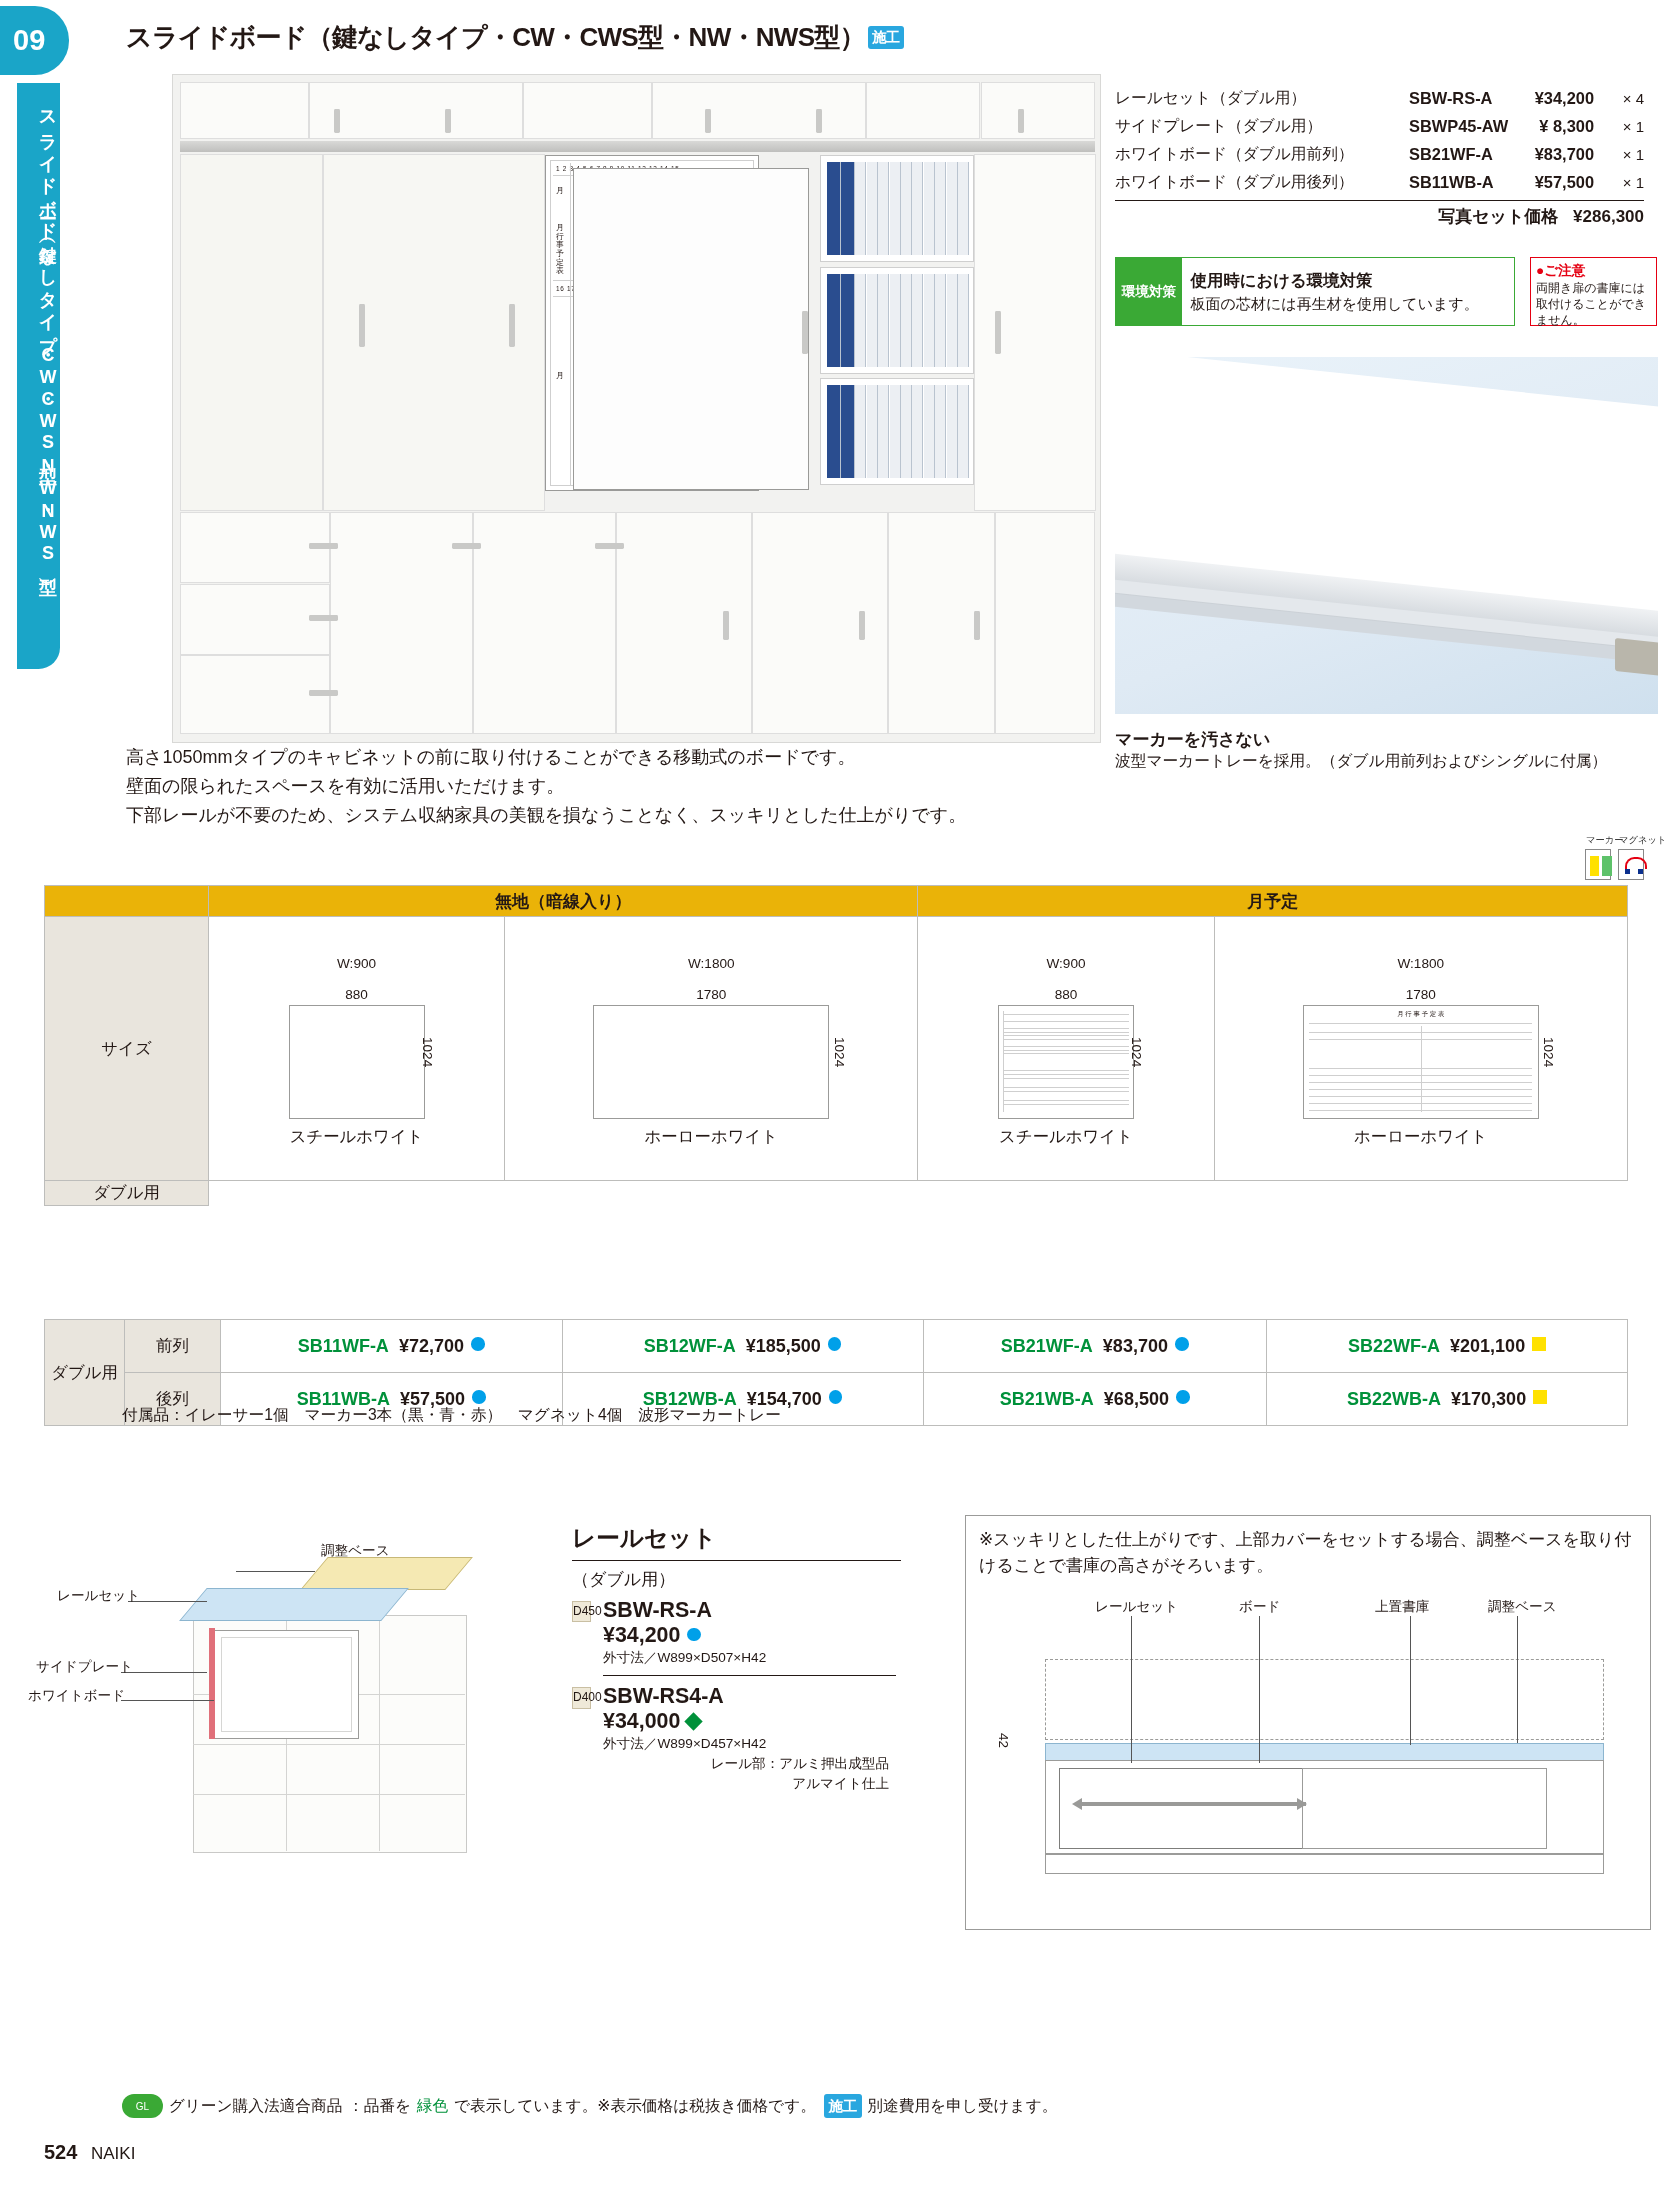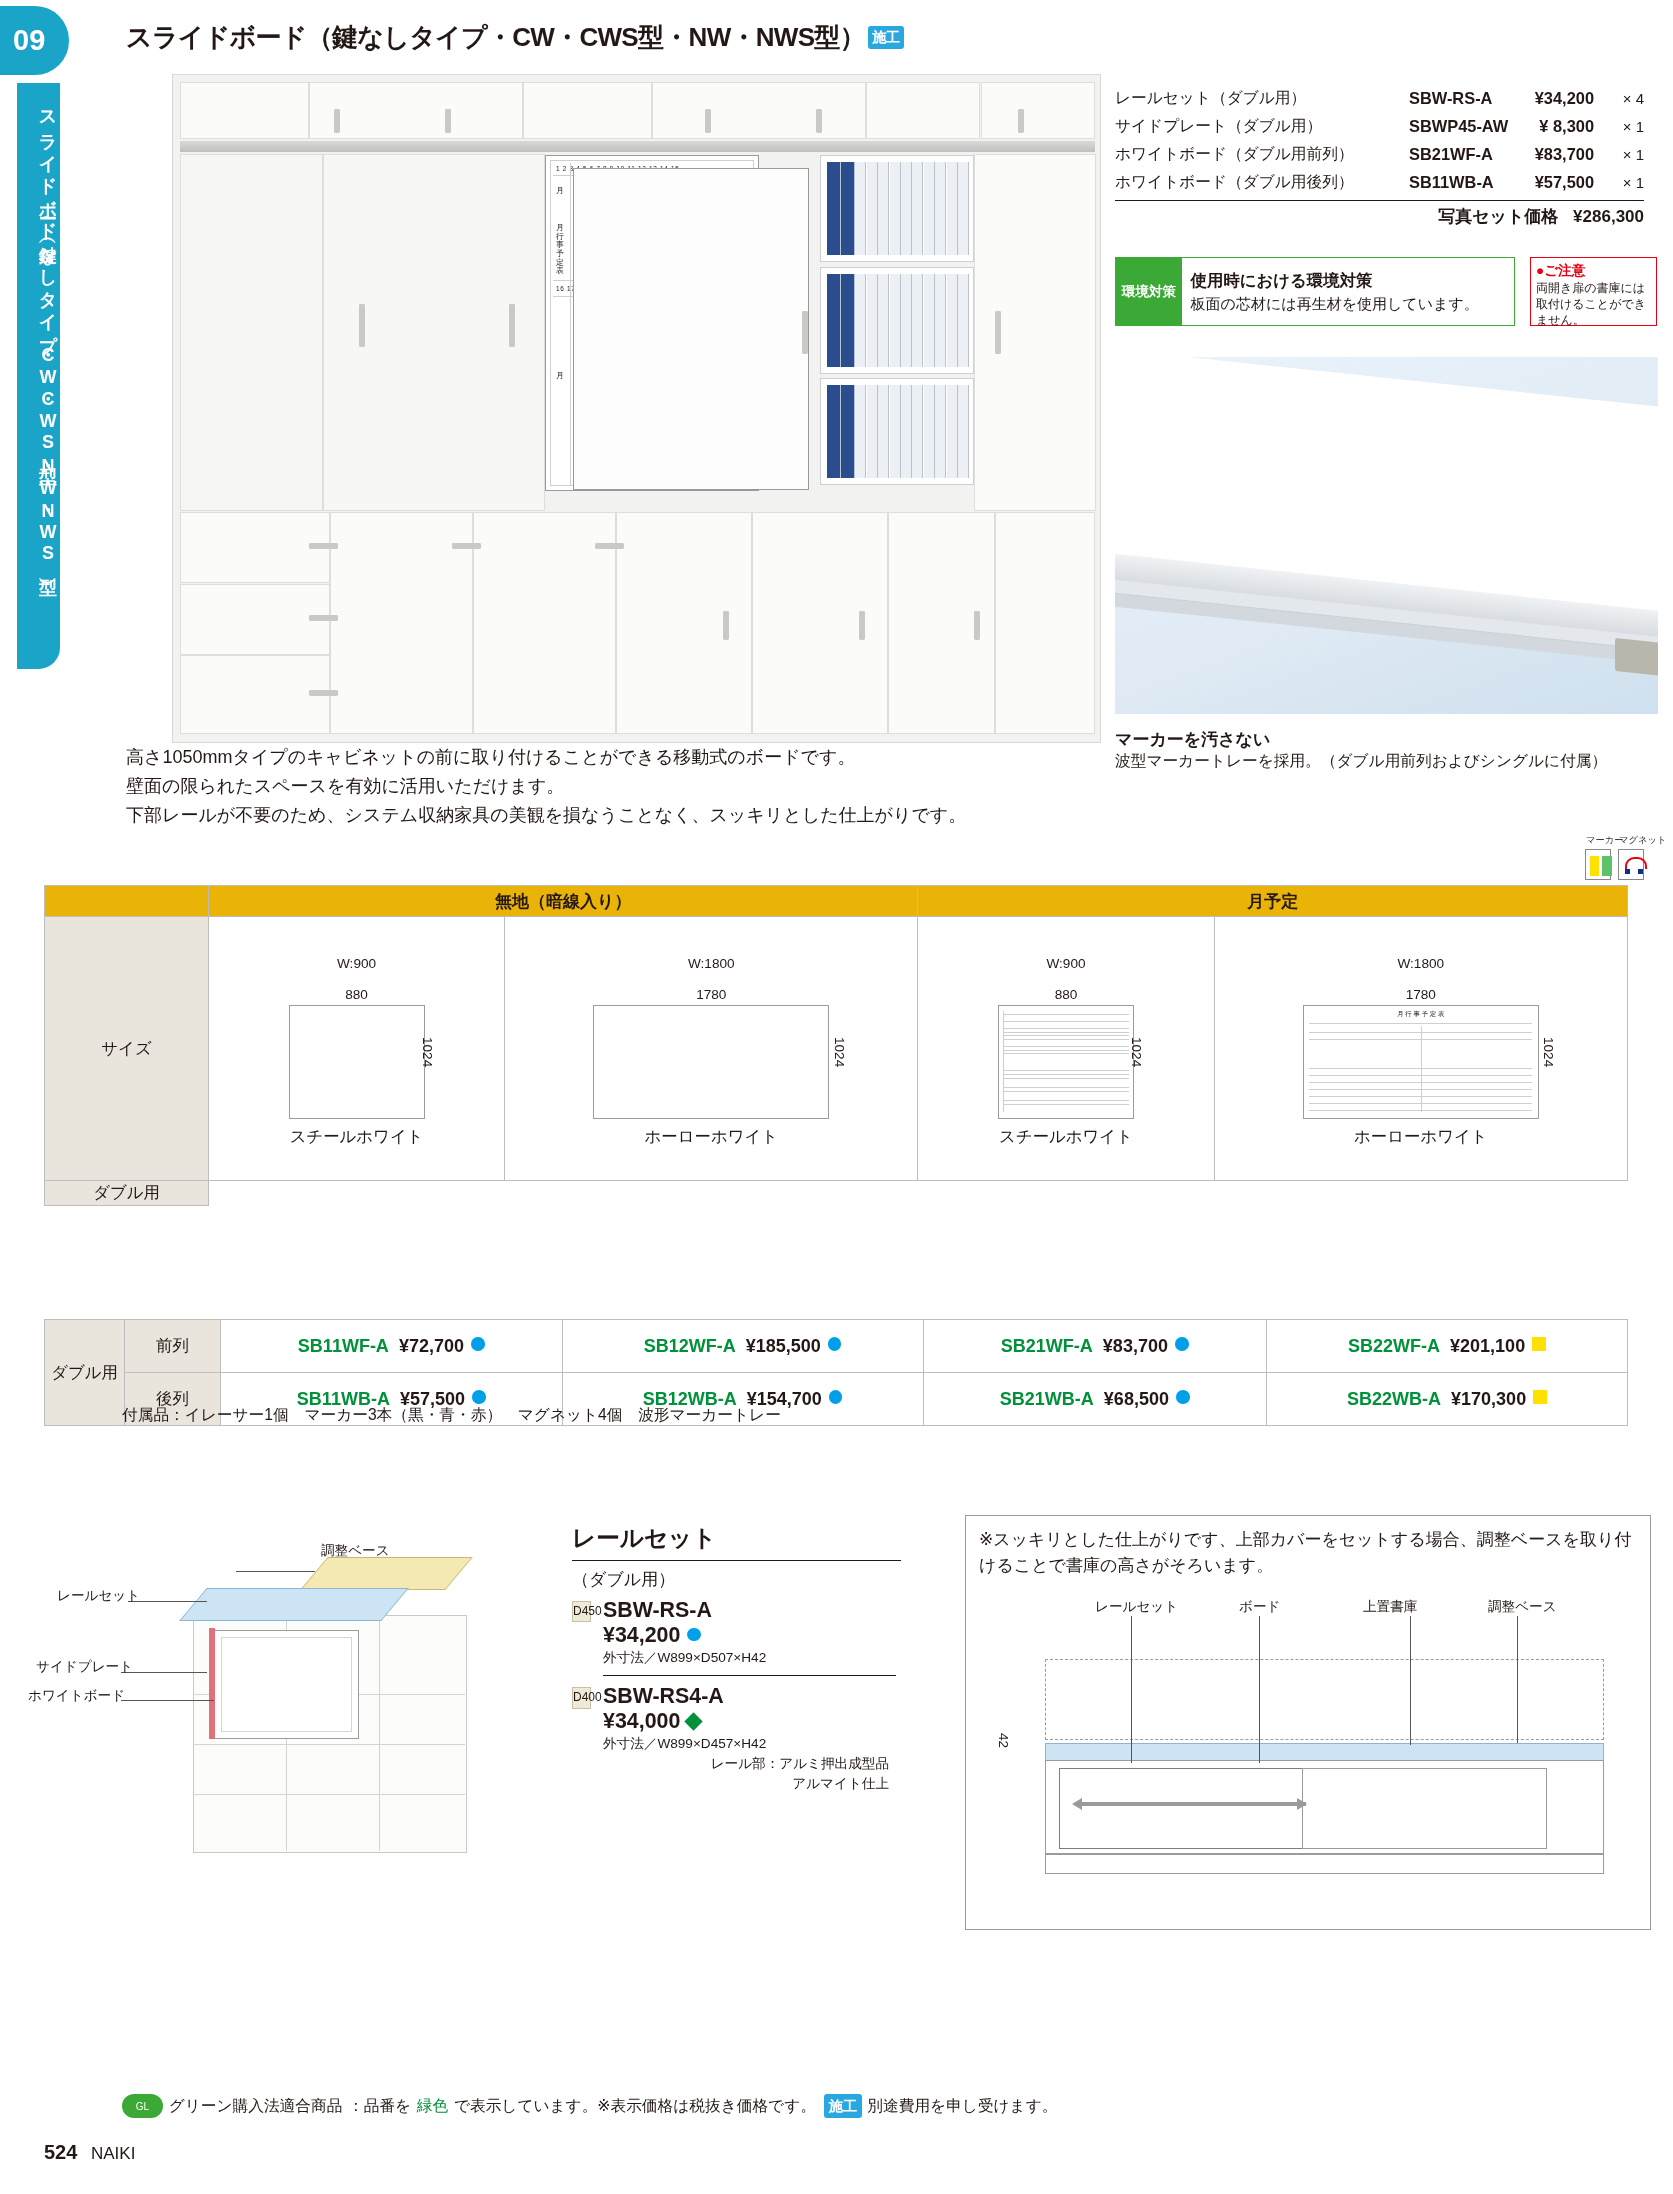--- a/index.html
+++ b/index.html
@@ -440,21 +440,21 @@
       <div style="position:absolute;left:27px;top:139px;border-top:6.4px solid transparent;border-bottom:6.4px solid transparent;border-right:10px solid #9a9a98;"></div>
       <div style="position:absolute;left:252px;top:139px;border-top:6.4px solid transparent;border-bottom:6.4px solid transparent;border-left:10px solid #9a9a98;"></div>
       <div style="position:absolute;left:0;top:194px;width:557px;height:18.6px;border:0.7px solid #9b9b99;"></div>
 
       <div style="position:absolute;left:86px;top:-43px;width:0.7px;height:147px;background:#555;"></div>
       <div style="position:absolute;left:214px;top:-43px;width:0.7px;height:147px;background:#555;"></div>
       <div style="position:absolute;left:365px;top:-43px;width:0.7px;height:129px;background:#555;"></div>
       <div style="position:absolute;left:472px;top:-43px;width:0.7px;height:127px;background:#555;"></div>
       <span class="tinylabel" style="left:50px;top:-61px;">レールセット</span>
       <span class="tinylabel" style="left:194px;top:-61px;">ボード</span>
-      <span class="tinylabel" style="left:318px;top:-61px;">上置書庫</span>
+      <span class="tinylabel" style="left:330px;top:-61px;">上置書庫</span>
       <span class="tinylabel" style="left:443px;top:-61px;">調整ベース</span>
       <span class="tinylabel" style="left:-49px;top:74px;writing-mode:vertical-rl;">42</span>
     </div>
   </div>
 
   <div class="footline">
     <span class="greenlogo">GL</span>
     <span>グリーン購入法適合商品</span>
       <span>：品番を</span>
       <span class="grn">緑色</span>

